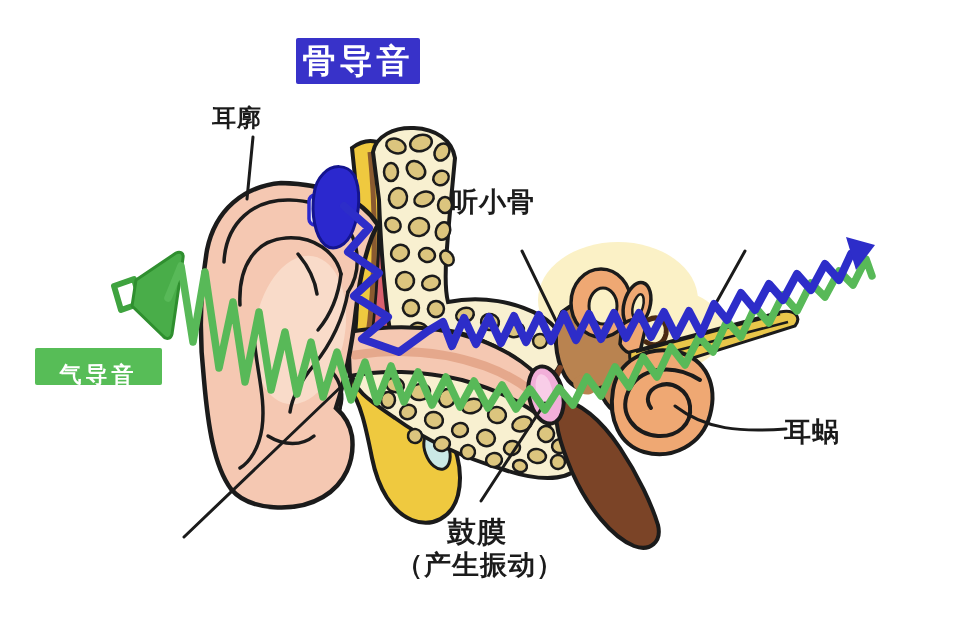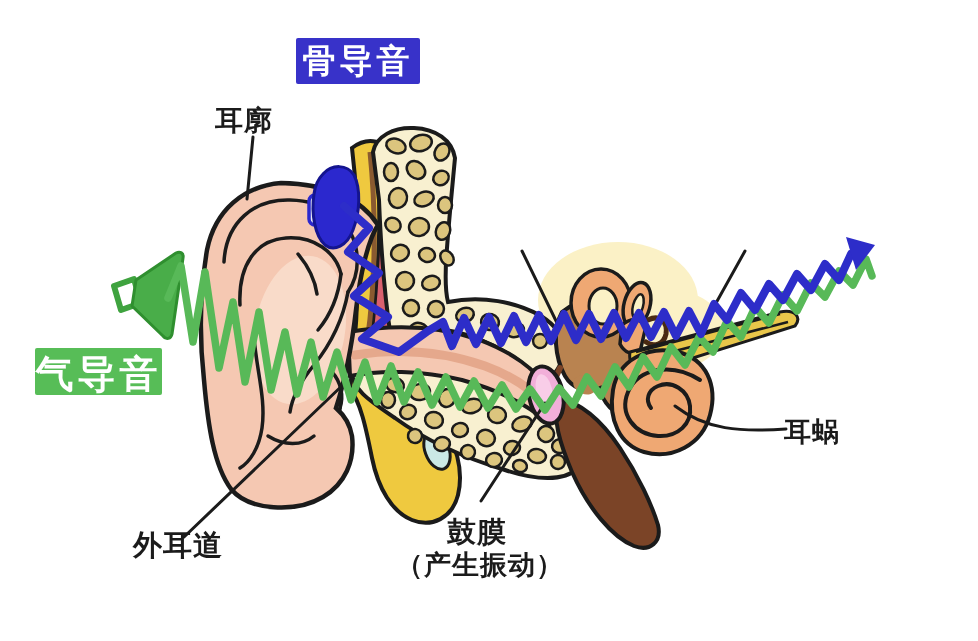--- a/index.html
+++ b/index.html
@@ -17,23 +17,23 @@
   html,body{margin:0;padding:0;background:#fff;}
   body{font-family:"DejaVu Sans","Liberation Sans",sans-serif;}
   .stage{position:relative;width:978px;height:641px;background:#ffffff;overflow:hidden;}
   .stage svg{position:absolute;left:0;top:0;}
   .lbl{position:absolute;color:var(--ink);font-weight:700;white-space:nowrap;
        transform:translateX(-50%);text-align:center;letter-spacing:1px;}
   .badge{position:absolute;color:#fff;font-weight:700;text-align:center;
          letter-spacing:4px;border-radius:2px;white-space:nowrap;}
   .badge-bone{left:296px;top:38px;width:124px;height:46px;line-height:46px;
               font-size:33px;background:var(--bone-badge);}
-  .badge-air{left:35px;top:348px;width:127px;height:47px;line-height:53px;
-             font-size:38px;background:var(--air-badge);}
-  .lbl-auricle{left:244px;top:102px;font-size:28px;}
+  .badge-air{left:35px;top:348px;width:127px;height:37px;line-height:53px;
+             font-size:22px;background:var(--air-badge);}
+  .lbl-auricle{left:237px;top:102px;font-size:24px;}
   .lbl-ossicles1{left:493px;top:184px;font-size:27px;}
   .lbl-ossicles2{left:492px;top:213px;font-size:27px;}
   .lbl-nerve{left:760px;top:212px;font-size:27px;}
   .lbl-cochlea{left:812px;top:414px;font-size:27px;}
   .lbl-canal{left:178px;top:526px;font-size:29px;}
   .lbl-eardrum1{left:477px;top:513px;font-size:29px;}
   .lbl-eardrum2{left:480px;top:547px;font-size:27px;}
   
   .ink{stroke:var(--ink);}
   .skin{fill:var(--skin);}
@@ -264,18 +264,18 @@
       664,312 676,336 689,311 701,334 714,304 727,320 741,293 755,310 769,284 783,300
       797,274 811,290 825,264 839,280 851,254"></polyline>
     <polygon points="875,245 846,237 856,270" fill="var(--bone-wave)"></polygon>
   </g>
 </svg>
 
 <div class="badge badge-bone">骨导音</div>
 <div class="badge badge-air">气导音</div>
 
 <div class="lbl lbl-auricle">耳廓</div>
+<div class="lbl lbl-ossicles1">听小骨</div>
 <div class="lbl lbl-cochlea">耳蜗</div>
-<div class="lbl lbl-canal">外耳道</div>
 <div class="lbl lbl-eardrum1">鼓膜</div>
 <div class="lbl lbl-eardrum2">（产生振动）</div>
 
 </div>
 
 </body></html>

